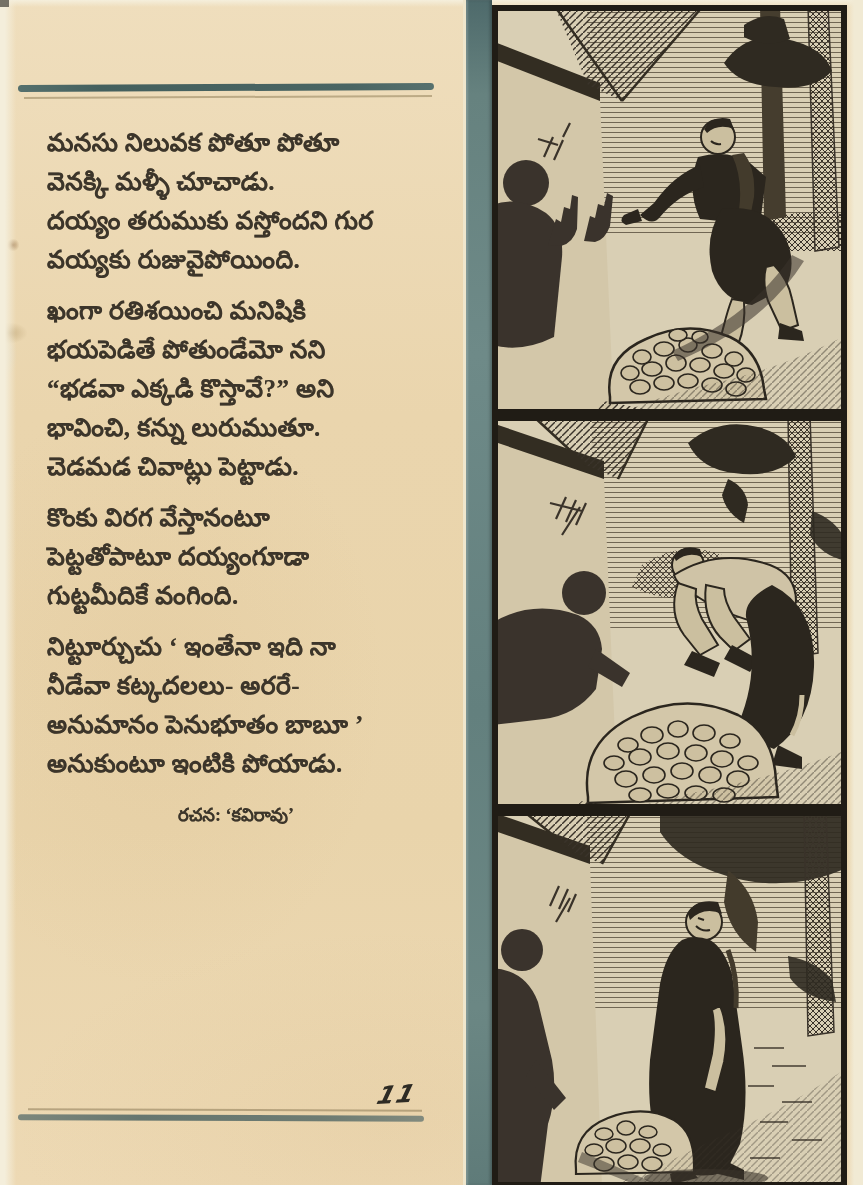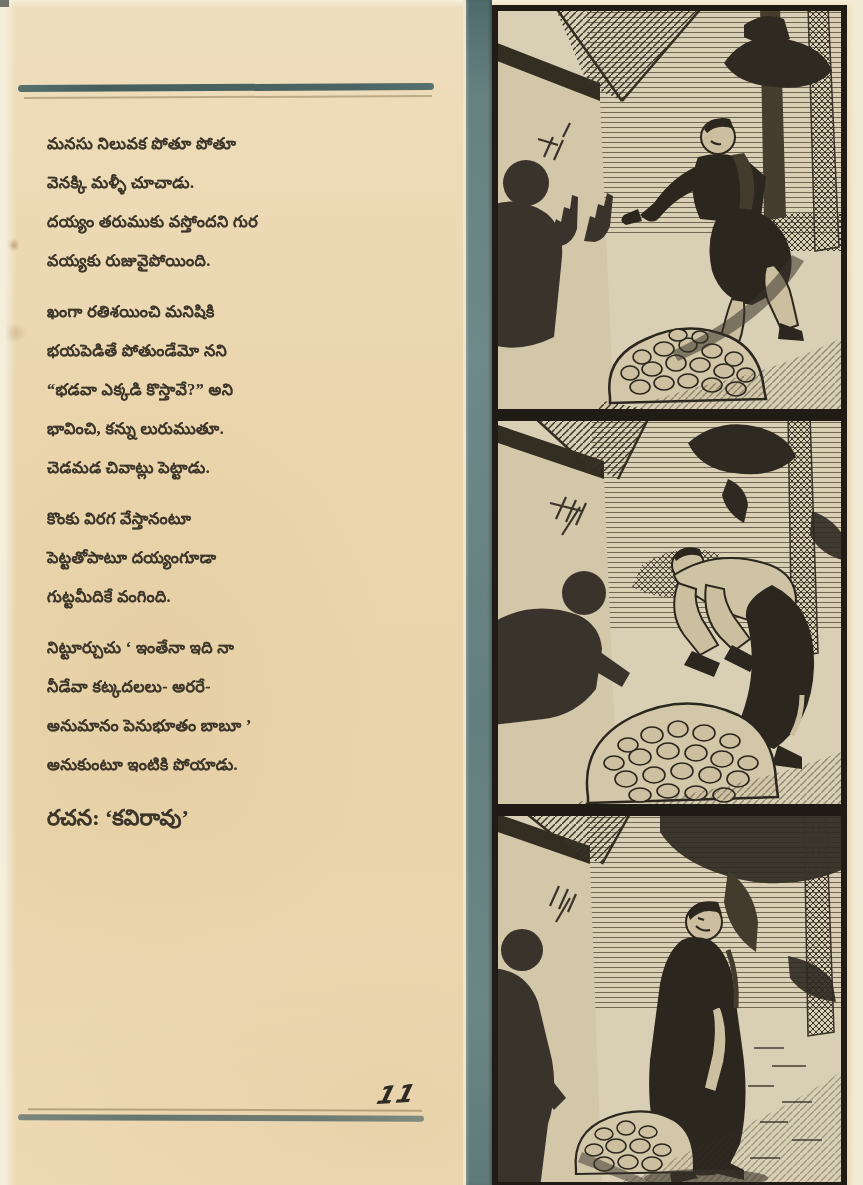--- a/index.html
+++ b/index.html
@@ -36,27 +36,27 @@
     font-size:25px;font-weight:bold;color:#2e2b24;
     transform:skewX(-28deg) rotate(-4deg);
     letter-spacing:1px;
   }
 
   
   .poem{position:absolute;left:47px;top:126px;width:392px;color:#3c352a;}
   .stanza{margin-bottom:12px;}
   .line{
     height:39px;display:flex;align-items:center;
-    font-size:16px;font-weight:600;letter-spacing:.4px;
+    font-size:25px;font-weight:600;letter-spacing:.4px;
     white-space:nowrap;
     text-shadow:0 0 .6px rgba(60,53,42,.55);
   }
   .credit{
-    margin-top:19px;text-align:left;padding-right:14px;
-    font-size:22px;font-weight:600;color:#3c352a;
+    margin-top:19px;text-align:center;padding-right:14px;
+    font-size:18px;font-weight:600;color:#3c352a;
     text-shadow:0 0 .6px rgba(60,53,42,.5);
   }
 
   
   .divider-strip{
     position:absolute;left:466px;top:0;width:26px;height:1185px;
     background:linear-gradient(180deg,#4e6a6b 0%,#66827f 8%,#6e8a88 30%,#63807e 60%,#6b8784 85%,#5f7b79 100%);
     box-shadow:-3px 0 0 #efe6cc, inset 2px 0 2px rgba(255,255,255,.18), inset -2px 0 3px rgba(0,0,0,.25);
   }
 

